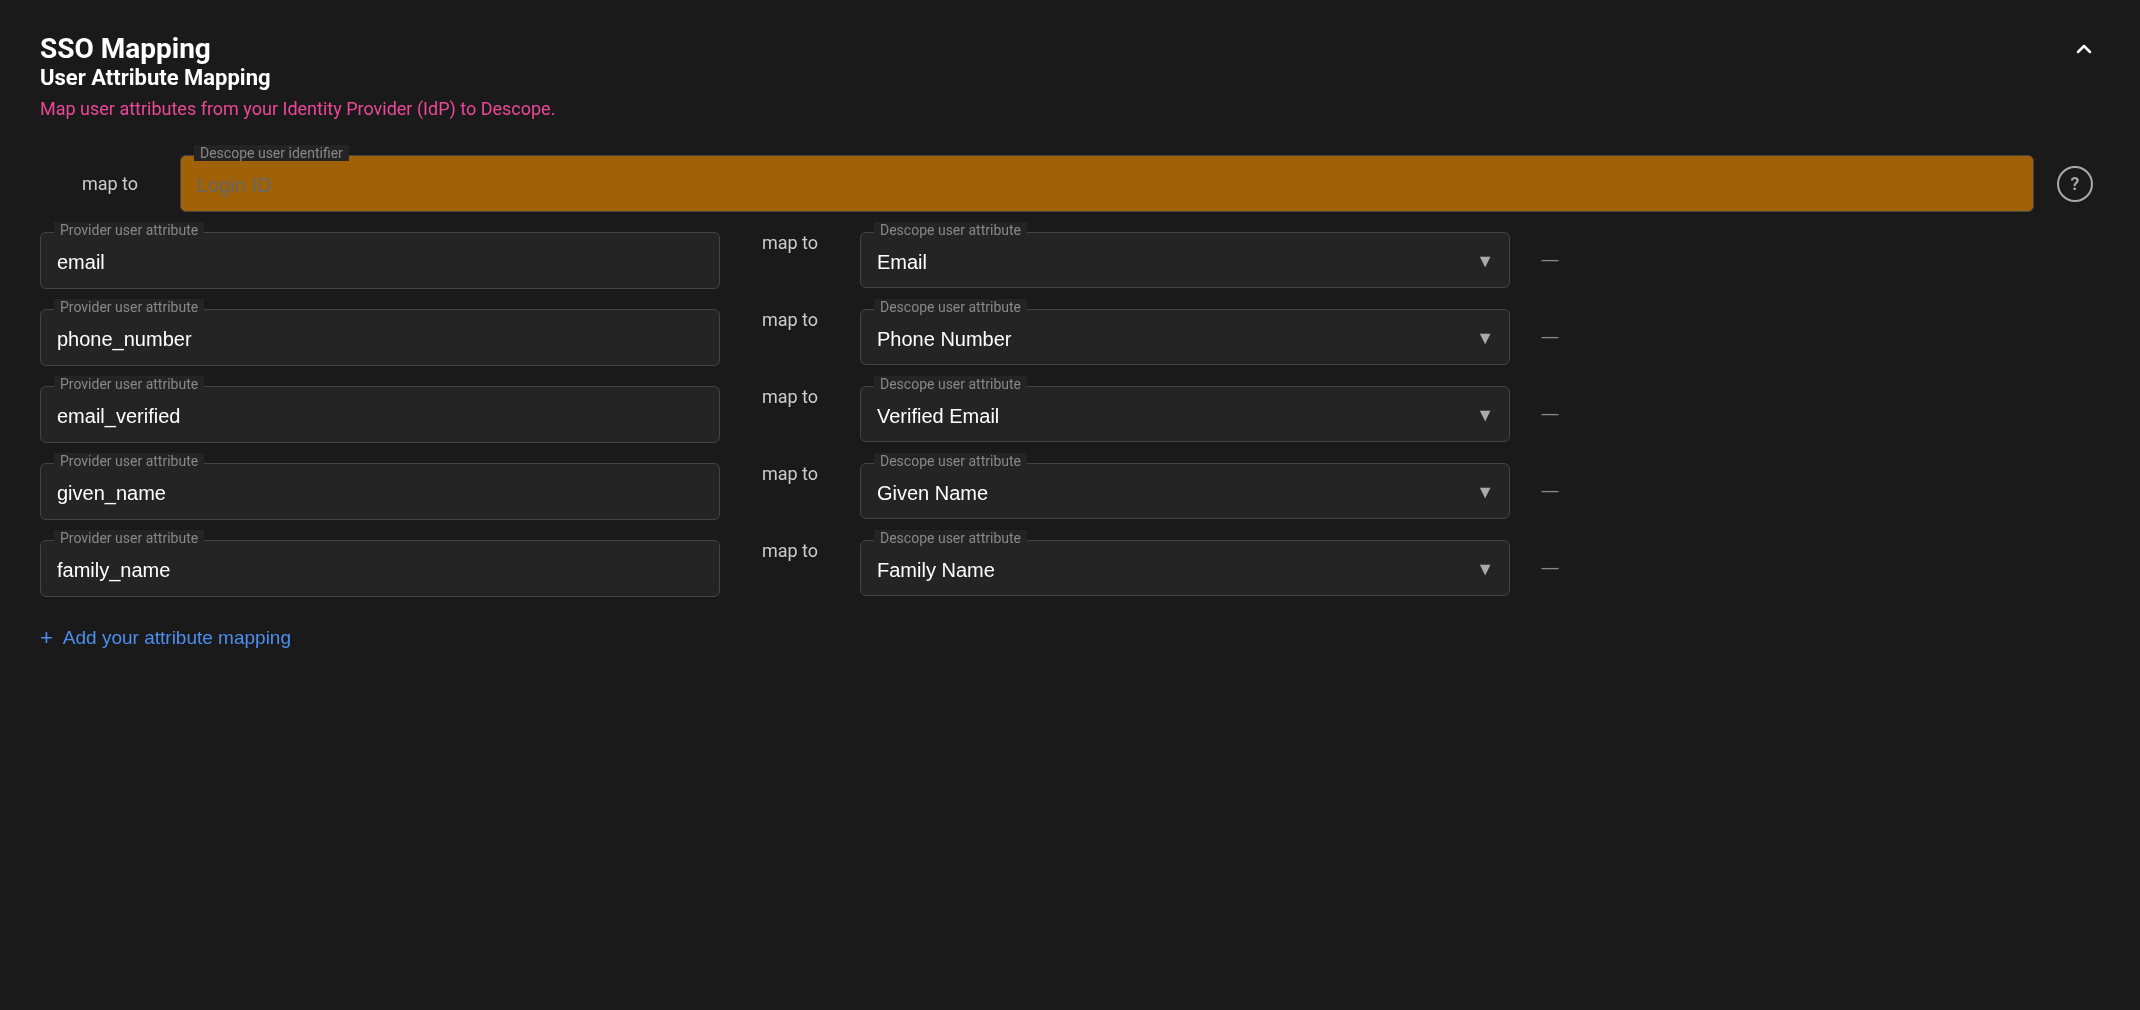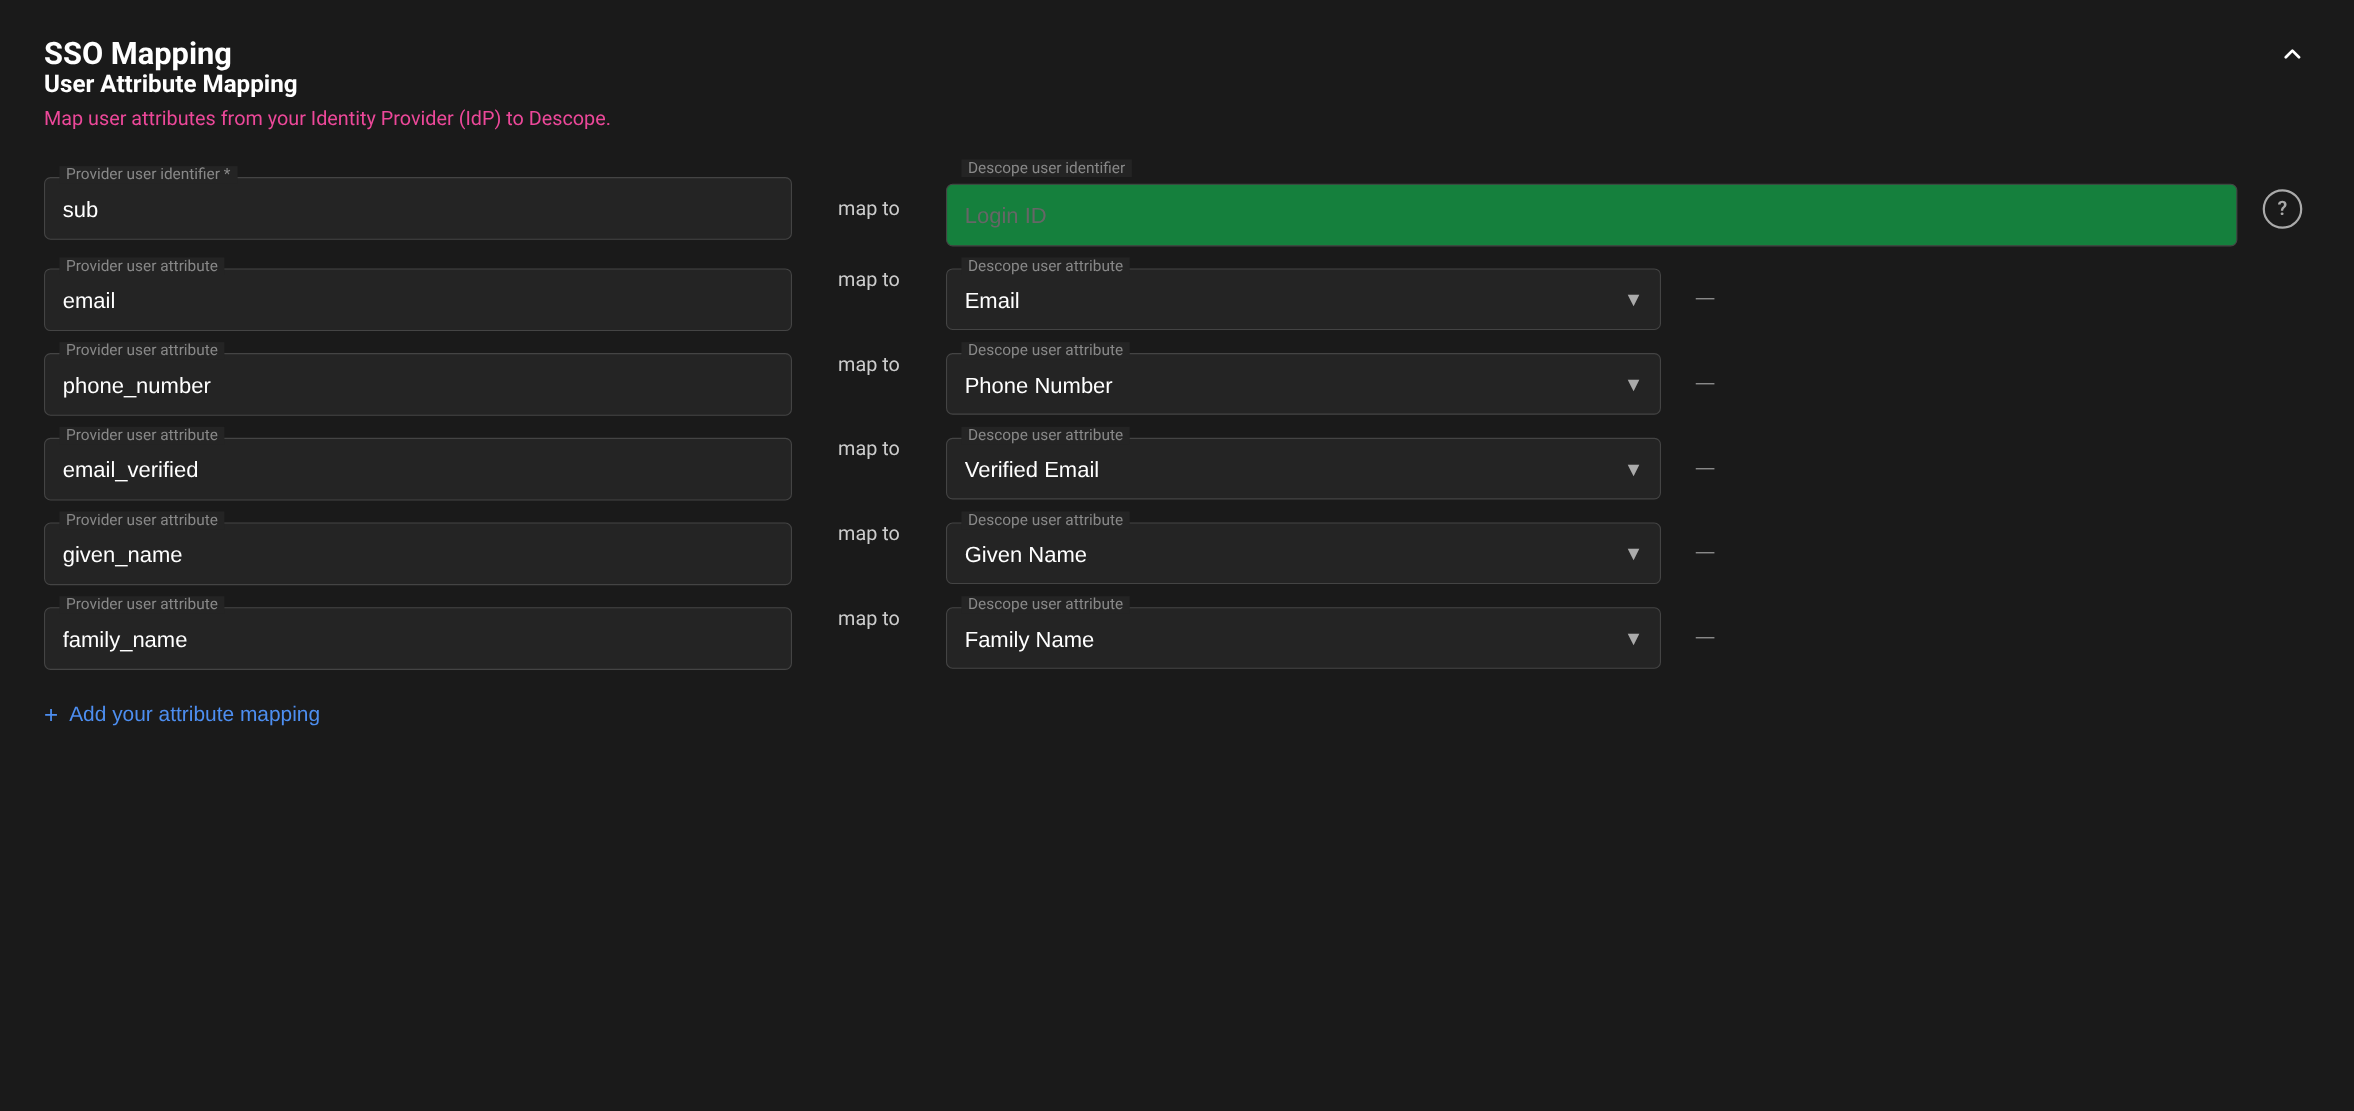--- a/index.html
+++ b/index.html
@@ -215,28 +215,24 @@
     </svg>
   </div>
 </div>
 
 <div>
   <div class="section-title">User Attribute Mapping</div>
   <div class="section-description">Map user attributes from your Identity Provider (IdP) to Descope.</div>
 </div>
 
 <div class="identifier-row">
-  <div class="field-wrapper">
-    <span class="field-label">Provider user identifier *</span>
-    <input class="field-input" type="text" value="sub" style="">
-  </div>
   <div class="map-to-label">map to</div>
   <div class="identifier-descope-wrapper" style="position:relative;">
     <span class="descope-label">Descope user identifier</span>
-    <input class="field-input" type="text" placeholder="Login ID" style="background-color: #15803d; border: 1px solid rgb(68, 68, 68); border-radius: 6px; width: 100%; margin-top: 12px;">
+    <input class="field-input" type="text" placeholder="Login ID" style="background-color: #a16207; border: 1px solid rgb(68, 68, 68); border-radius: 6px; width: 100%;">
   </div>
   <div class="help-btn">
     <div class="help-circle">?</div>
   </div>
 </div>
 
 <div id="attribute-rows-container">
     <div class="mapping-row">
       <div class="field-wrapper"><span class="field-label">Provider user attribute</span><input class="field-input" type="text" value="email" style=""></div>
       <div class="map-to-label">map to</div>

